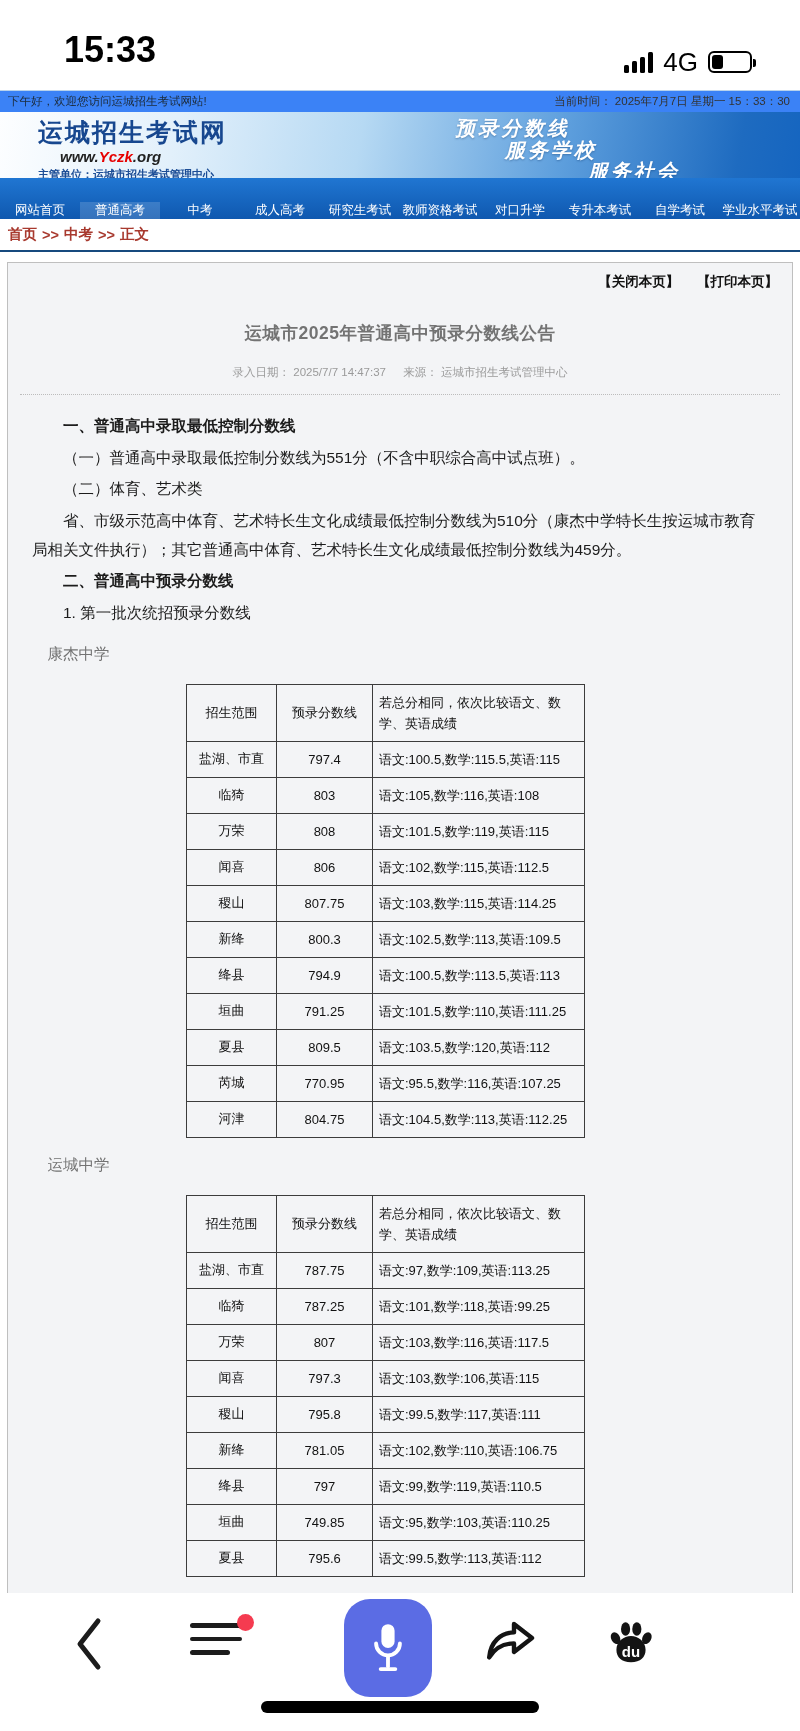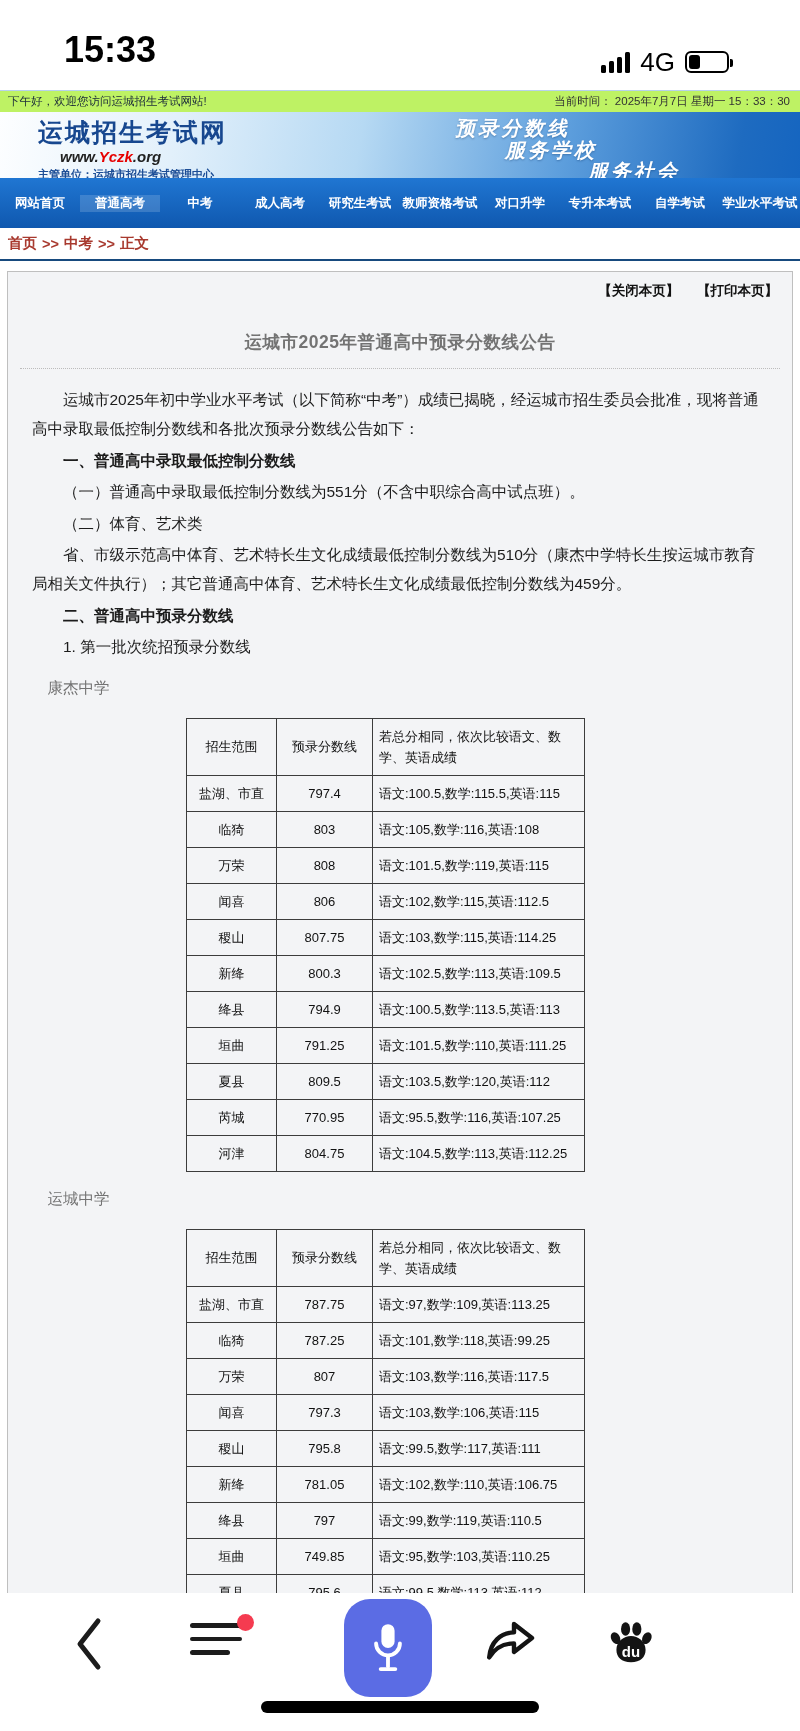--- a/index.html
+++ b/index.html
@@ -1,49 +1,49 @@
 <!DOCTYPE html>
 <html><head>
 <meta charset="utf-8">
 <style>
   * { margin:0; padding:0; box-sizing:border-box; }
   html,body { background:#fff; }
   body { font-family:"Liberation Sans", sans-serif; }
   .page { position:relative; width:800px; height:1731px; margin:0 auto; background:#fff; overflow:hidden; }
 
   
-  .status-bar { height:90px; display:flex; align-items:center; justify-content:space-between; padding:10px 71px 0 64px; background:#fff;text-align:right; }
+  .status-bar { height:90px; display:flex; align-items:center; justify-content:space-between; padding:10px 48px 0 64px; background:#fff;text-align:right; }
   .sb-time { font-size:36px; font-weight:700; color:#000; letter-spacing:0; }
   .sb-right { display:flex; align-items:center; gap:10px;margin-top:24px; }
   .sig { display:flex; align-items:flex-end; gap:3px; height:22px; }
   .sig i { display:block; width:5px; background:#000; border-radius:1.5px; }
   .sig i:nth-child(1){height:8px;} .sig i:nth-child(2){height:12px;} .sig i:nth-child(3){height:16px;} .sig i:nth-child(4){height:21px;}
   .sb-4g { font-size:26px; color:#000; }
   .bat { position:relative; width:44px; height:22px; border:2px solid #000; border-radius:6px; }
   .bat::before { content:""; position:absolute; left:2px; top:2px; bottom:2px; width:11px; background:#000; border-radius:3px; }
   .bat::after { content:""; position:absolute; right:-6px; top:6px; width:3px; height:8px; background:#000; border-radius:0 2px 2px 0; }
 
   
-  .info-bar { height:22px; background:#bef264; display:flex; align-items:center; justify-content:space-between; padding:0 10px 0 8px; font-size:11.5px; color:#1c2b3a; border-top:1px solid #b8d2ec; }
+  .info-bar { height:22px; background:#3b82f6; display:flex; align-items:center; justify-content:space-between; padding:0 10px 0 8px; font-size:11.5px; color:#1c2b3a; border-top:1px solid #b8d2ec; }
   .info-bar .right { color:#333; }
 
   
   .site-header { position:relative; height:66px; background:linear-gradient(100deg,#fdfeff 0%,#e2f0fb 22%,#b6d9f3 45%,#5e9fdd 70%,#1e6bc0 92%,#1565c0 100%); overflow:hidden; }
   .logo { position:absolute; left:38px; top:4px; }
   .logo-name { font-size:25px; font-weight:700; color:#17478f; letter-spacing:2px; cursor:pointer; }
   .logo-url { font-size:15px; font-weight:700; font-style:italic; color:#222; margin-left:22px; margin-top:-1px; }
   .logo-url .red { color:#e60000; }
   .logo-org { font-size:11px; font-weight:700; color:#1c4d96; margin-top:2px; }
   .slogan { position:absolute; color:#fff; font-family:"Liberation Serif", serif; font-style:italic; font-weight:700; font-size:20px; letter-spacing:3px; text-shadow:0 1px 2px rgba(0,40,90,.35); }
   .slogan.s1 { left:455px; top:3px; }
   .slogan.s2 { left:505px; top:25px; }
   .slogan.s3 { left:588px; top:46px; }
 
   
-  .nav { height:50px; background:linear-gradient(#2076d2,#0f58af); display:flex; align-items:center;font-weight:bold; }
+  .nav { height:41px; background:linear-gradient(#2076d2,#0f58af); display:flex; align-items:flex-end; }
   .nav-item { flex:1; display:flex; align-items:center; justify-content:center; color:#fff; font-size:12.5px; cursor:pointer; white-space:nowrap; }
   .nav-item.active { background:rgba(255,255,255,.16); }
 
   
   .breadcrumb { height:33px; display:flex; align-items:center; padding:0 8px; font-size:14.5px; font-weight:700; color:#a8392e; border-bottom:2px solid #174a7e; background:#fff; }
   .breadcrumb .sep { margin:0 5px; }
 
   
   .panel { margin:10px 7px 0 7px; background:#f3f4f6; border:1px solid #bfbfbf; min-height:1480px; padding-top:6px; }
   .page-btns { text-align:right; padding:4px 14px 0 0; font-size:13.5px; font-weight:700; color:#111; }
@@ -133,24 +133,27 @@
     <span>正文</span>
   </div>
 
   <div class="panel">
     <div class="page-btns">
       <span>【关闭本页】</span>
       <span>【打印本页】</span>
     </div>
 
     <div class="art-title">运城市2025年普通高中预录分数线公告</div>
+    <div class="art-meta">
+      <span>录入日期： 2025/7/7 14:47:37</span><span class="gap"></span>
+      <span>来源： 运城市招生考试管理中心</span>
+    </div>
     <div class="dotted"></div>
 
     <div class="art-body">
-      <p>运城市2025年初中学业水平考试（以下简称“中考”）成绩已揭晓，经运城市招生委员会批准，现将普通高中录取最低控制分数线和各批次预录分数线公告如下：</p>
       <p class="bold">一、普通高中录取最低控制分数线</p>
       <p>（一）普通高中录取最低控制分数线为551分（不含中职综合高中试点班）。</p>
       <p>（二）体育、艺术类</p>
       <p>省、市级示范高中体育、艺术特长生文化成绩最低控制分数线为510分（康杰中学特长生按运城市教育局相关文件执行）；其它普通高中体育、艺术特长生文化成绩最低控制分数线为459分。</p>
       <p class="bold">二、普通高中预录分数线</p>
       <p>1. 第一批次统招预录分数线</p>
 
       <div class="school-label">康杰中学</div>
 
       <table class="score">

